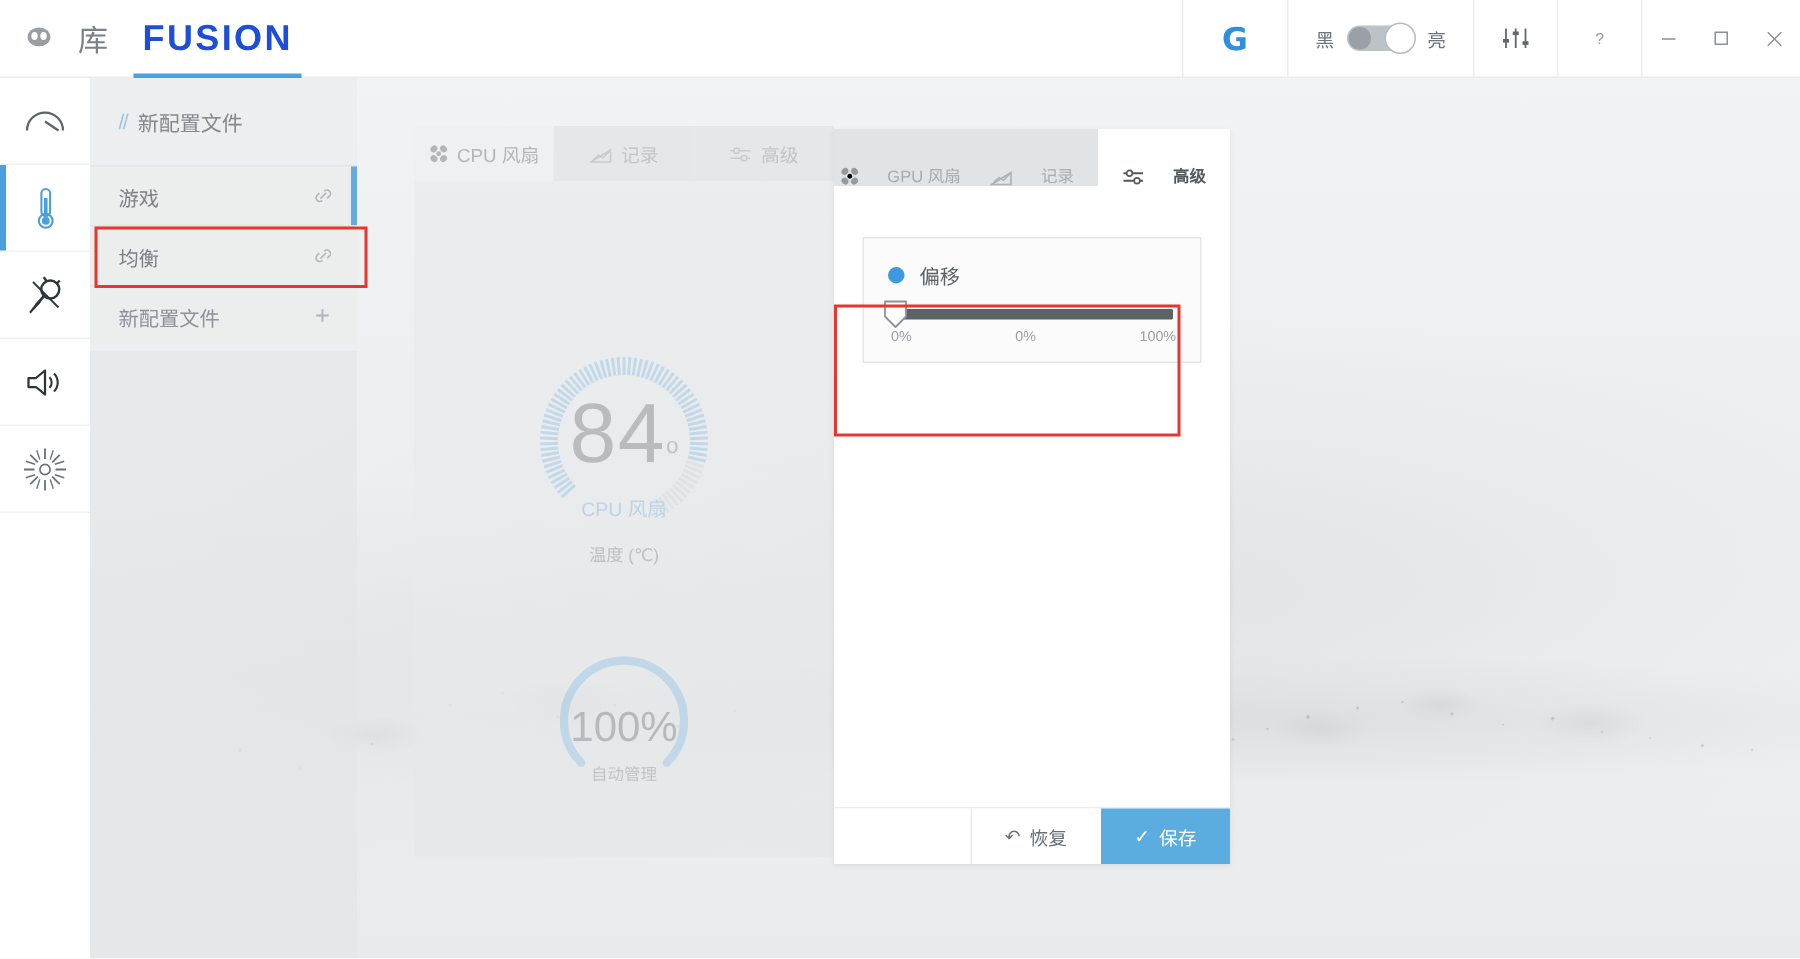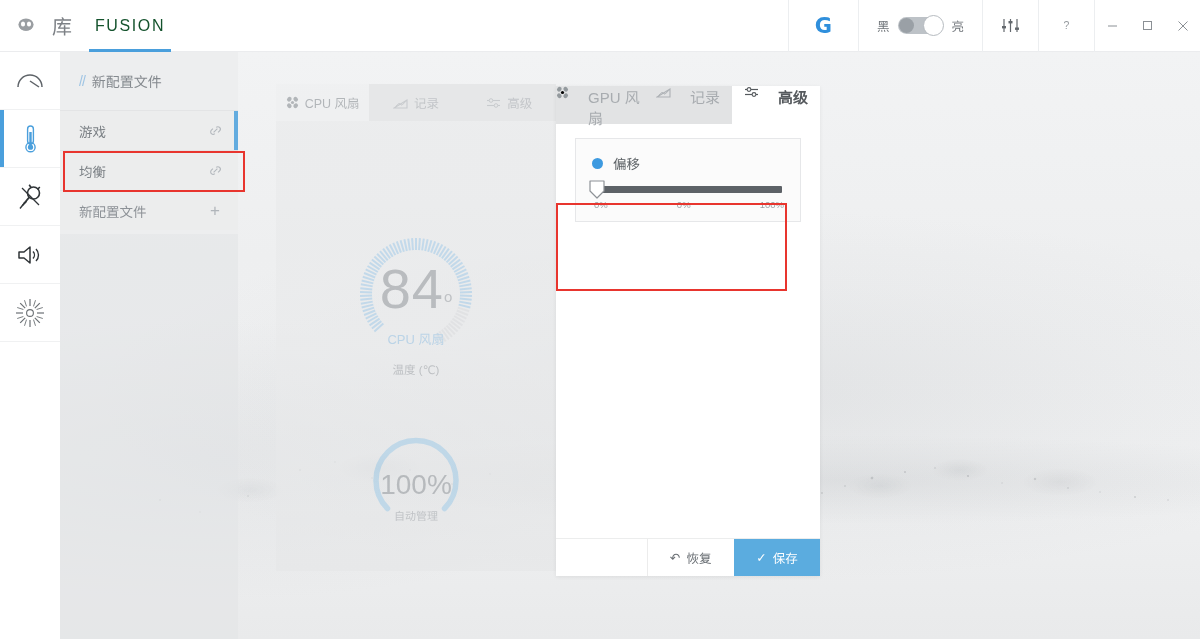--- a/index.html
+++ b/index.html
@@ -68,23 +68,23 @@
     display: flex; align-items: center;
     z-index: 40;
     border-bottom: 1px solid #ebecee;
   }
   .tb-logo { width: 52px; display: flex; align-items: center; justify-content: center; }
   .tb-brand {
     font-size: 20px; color: #7d8186; letter-spacing: 1px;
     padding: 0 6px 0 0; font-weight: 400;
   }
   .tb-fusion {
-    position: relative; font-size: 16px; color: #14532d;
+    position: relative; font-size: 24px; color: #1d4ed8;
     letter-spacing: 1.6px; padding: 0 16px; height: 52px;
-    display: flex; align-items: center; font-weight: 400;
+    display: flex; align-items: center; font-weight: 700;
   }
   .tb-fusion::after {
     content: ""; position: absolute; left: 10px; right: 10px; bottom: 0;
     height: 3px; background: #4a9fdc;
   }
   .tb-spacer { flex: 1; }
   .tb-cell {
     height: 52px; display: flex; align-items: center; justify-content: center;
     border-left: 1px solid #eceef0; padding: 0 18px; gap: 9px;
   }
@@ -189,39 +189,39 @@
   .ring-sub { font-size: 11px; color: #a9adb1; margin-top: 6px; }
 
   
   .gpu-card {
     position: absolute; left: 556px; top: 86px; width: 264px; height: 490px;
     z-index: 20;
     box-shadow: 0 1px 4px rgba(0,0,0,.07);
   }
   .gpu-tabs { display: flex; height: 38px; }
   .gpu-tab {
-    flex: 1; display: flex; align-items: flex-start; justify-content: center; gap: 19px;
-    font-size: 15px; color: #a8acb0; background: #e2e3e4;
+    flex: 1; display: flex; align-items: flex-end; justify-content: center; gap: 19px;
+    font-size: 11px; color: #a8acb0; background: #e2e3e4;
   }
   .gpu-tab.active { background: #ffffff; color: #55595d; font-weight: 600; }
   .gpu-body {
     background: #ffffff; height: 414px; padding: 14px 19px 0 19px;
     overflow: hidden;
   }
   .sec {
     border: 1px solid #e6e7e9; background: #fbfbfb; margin-bottom: 10px;
     padding: 14px 16px;
   }
   .sec-head { display: flex; align-items: center; gap: 10px; }
   .radio {
     width: 11px; height: 11px; border-radius: 50%; background: #c7cacd; flex: none;
   }
   .radio.on { background: #3d9ae0; }
   .sec-label { font-size: 13.5px; color: #5c6165; }
-  .sec.offset { padding-bottom: 11px; }
+  .sec.offset { padding-bottom: 11px; margin-top: 20px; }
 
   .slider-area { margin-top: 13px; padding-left: 2px; }
   .slider-track {
     position: relative; height: 7px; background: #5d6267; border-radius: 1px;
     margin: 0 2px 0 4px;
   }
   .slider-handle {
     position: absolute; left: -9px; top: -6px; width: 16px; height: 19px;
   }
   .slider-ticks { display: flex; justify-content: space-between; margin-top: 6px; }

